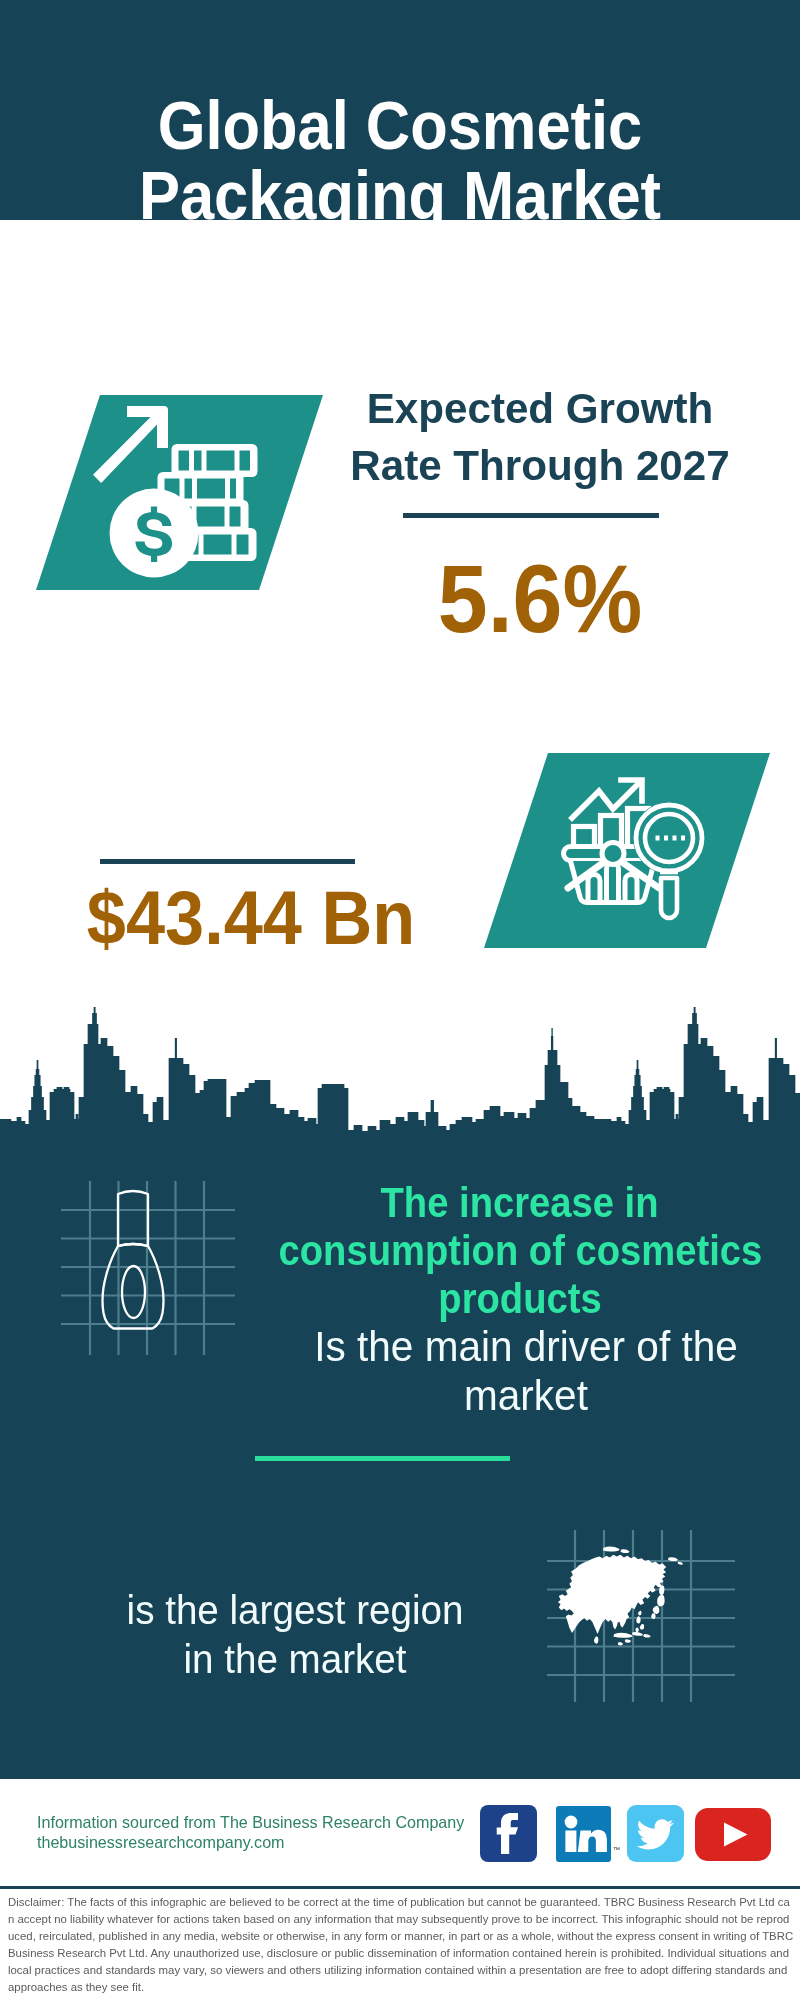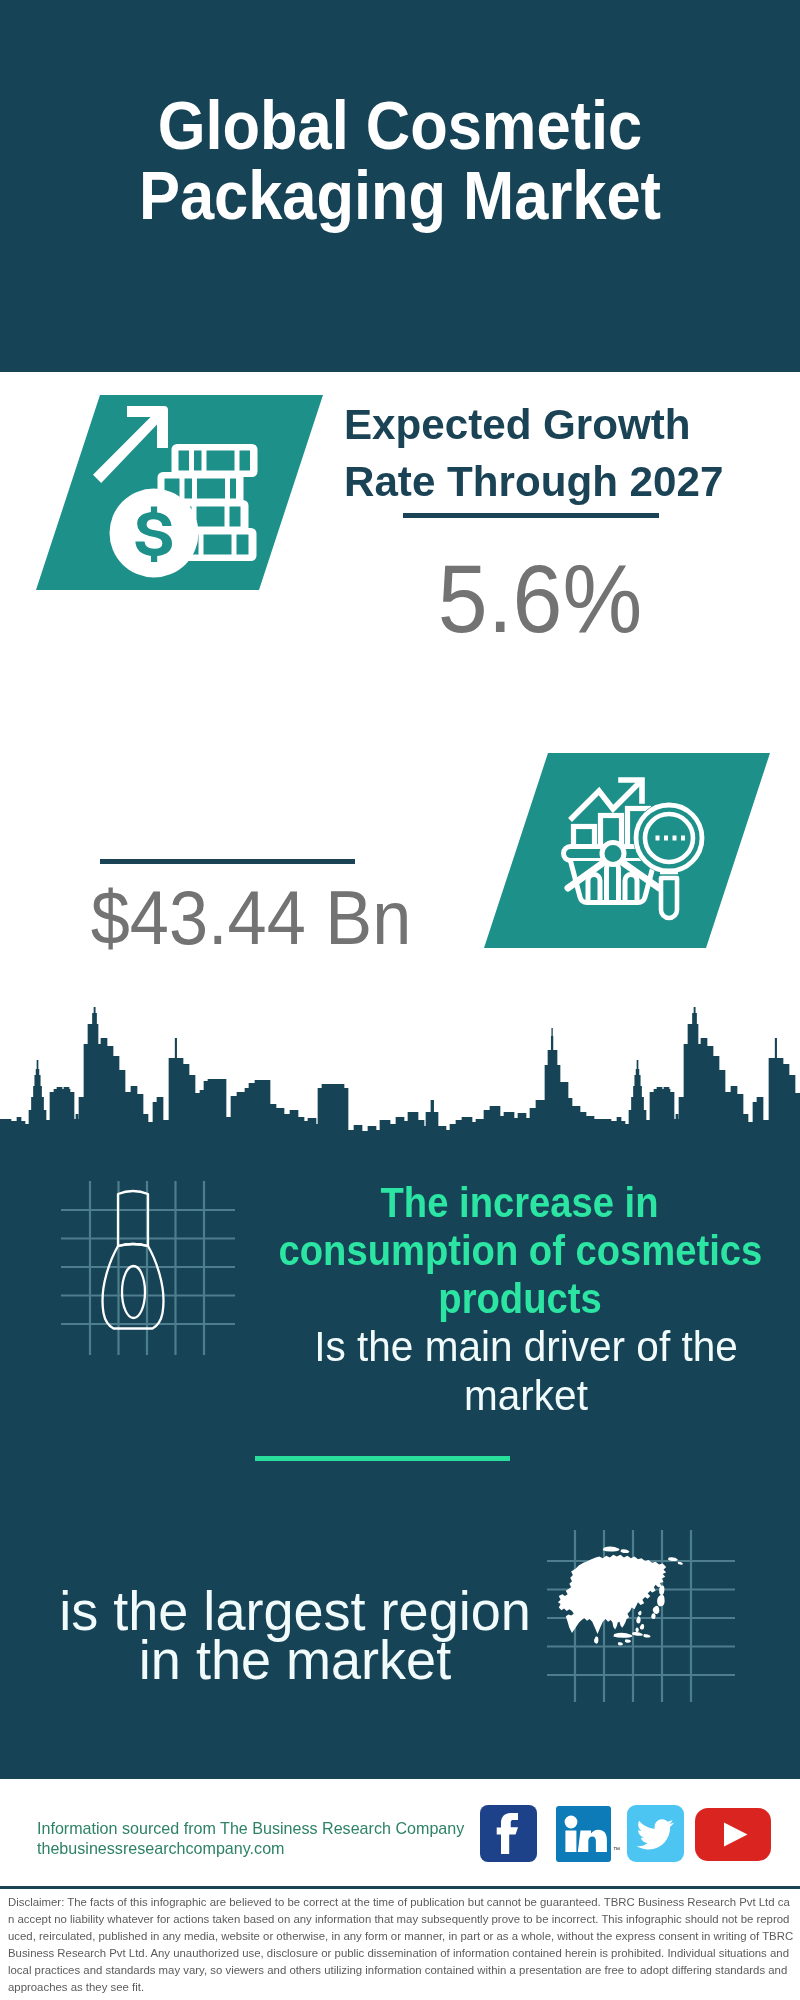--- a/index.html
+++ b/index.html
@@ -1,42 +1,42 @@
 <!DOCTYPE html>
 <html><head>
 <meta charset="utf-8">
 <title>Global Cosmetic Packaging Market</title>
 <style>
   html,body{margin:0;padding:0;}
   body{width:800px;height:2000px;background:#ffffff;font-family:"Liberation Sans",sans-serif;overflow:hidden;}
   .page{position:relative;width:800px;height:2000px;background:#fff;overflow:hidden;}
 
   
-  .header{position:absolute;left:0;top:0;width:800px;height:372px;background:#164456;}
+  .header{position:absolute;left:0;top:0;width:800px;height:220px;background:#164456;}
   .header-title{position:absolute;left:0;top:90px;width:800px;text-align:center;color:#ffffff;
                 font-size:68px;font-weight:bold;line-height:70px;}
   .header-title>div{transform:scaleX(0.903);white-space:nowrap;}
 
   
   .para{position:absolute;background:#1d908a;}
-  .stat-head{position:absolute;color:#1b4356;font-weight:bold;font-size:43px;line-height:57px;text-align:left;margin-top:16px;}
+  .stat-head{position:absolute;color:#1b4356;font-weight:bold;font-size:43px;line-height:57px;text-align:center;}
   .stat-head>div{transform:scaleX(0.98);white-space:nowrap;}
   .stat-rule{position:absolute;height:5px;background:#1b4356;}
-  .stat-val{position:absolute;color:#737373;font-weight:normal;font-size:97px;line-height:97px;text-align:center;}
+  .stat-val{position:absolute;color:#a16207;font-weight:bold;font-size:97px;line-height:97px;text-align:center;}
   .stat-val>div{transform:scaleX(0.925);white-space:nowrap;}
   .icon-svg{position:absolute;}
 
   
   .darkband{position:absolute;left:0;top:1158px;width:800px;height:621px;background:#164456;}
   .skyline{position:absolute;left:0;top:1000px;width:800px;height:160px;display:block;}
 
   
   .d-head{position:absolute;color:#2ce5a2;font-weight:bold;text-align:center;font-size:43px;line-height:48px;white-space:nowrap;}
   .d-head span{display:inline-block;transform:scaleX(0.888);white-space:nowrap;}
-  .d-sub{position:absolute;color:#f2fbfb;text-align:center;font-size:56px;line-height:49px;font-weight:normal;}
+  .d-sub{position:absolute;color:#f2fbfb;text-align:center;font-size:40px;line-height:49px;font-weight:normal;}
   .d-sub>div{transform:scaleX(0.965);white-space:nowrap;}
   .d-rule{position:absolute;height:5px;background:#29dd9b;}
   .gridbox{position:absolute;}
 
   
   .f-text{position:absolute;color:#2e8267;font-size:16.1px;line-height:20px;white-space:nowrap;}
   .disc{position:absolute;color:#5b5b5b;font-size:11.6px;line-height:17px;text-align:left;word-break:break-all;transform:scaleX(0.982);transform-origin:left top;}
   .sep{position:absolute;left:0;height:3px;background:#1b4356;width:800px;}
   .social{position:absolute;}
 </style>
@@ -185,21 +185,21 @@
   <svg class="gridbox" style="left:545px;top:1527px;width:192px;height:178px;" viewBox="0 0 192 178" fill="none">
     <g stroke="#4e7d8d" stroke-width="2.2">
       <path d="M30 3 V175 M59 3 V175 M88 3 V175 M117 3 V175 M146 3 V175"></path>
       <path d="M2 34 H190 M2 62.5 H190 M2 91 H190 M2 119.5 H190 M2 148 H190"></path>
     </g>
     <g transform="translate(5,4) scale(0.88)">
       <path fill="#ffffff" d="M29 43 L33 39 L38 36 L43 34 L47 32 L52 30 L56 29 L60 31 L64 28 L68 30 L72 27 L76 29 L80 27 L84 30 L88 28 L92 31 L96 29 L100 32 L104 31 L108 34 L112 33 L116 36 L120 35 L124 38 L128 37 L132 41 L129 44 L132 47 L128 49 L131 52 L127 54 L129 58 L125 59 L127 63 L123 64 L120 61 L118 64 L120 68 L116 70 L114 68 L111 71 L114 74 L111 77 L108 75 L105 78 L107 82 L103 84 L100 81 L98 85 L96 89 L93 87 L91 91 L88 94 L90 98 L87 100 L86 103 L84 107 L82 110 L80 107 L79 103 L77 104 L76 108 L74 112 L72 109 L71 104 L69 101 L66 103 L63 100 L60 103 L57 110 L54 117 L51 110 L48 103 L45 100 L42 102 L39 99 L36 101 L33 104 L29 110 L25 116 L22 110 L20 103 L18 97 L21 95 L24 96 L27 94 L25 91 L22 89 L19 91 L16 88 L13 90 L10 87 L12 83 L9 81 L12 78 L10 74 L14 72 L17 74 L20 72 L18 68 L21 66 L24 64 L22 60 L25 57 L23 53 L26 50 L24 46 Z M124 74 q5 -4 6 2 q1 7 -2 9 q-5 2 -6 -3 q-1 -5 2 -8 Z M119 86 q4 -3 5 2 q1 5 -2 6 q-4 1 -5 -3 q-1 -3 2 -5 Z M116 94 q3 -2 4 2 q0 4 -2 4 q-3 0 -3 -3 Z M127 62 q3 -1 3 4 q0 6 -3 7 q-3 0 -3 -5 q0 -5 3 -6 Z M100 97 q2 -1 3 3 q0 5 -2 5 q-3 0 -3 -4 Z M104 106 q3 -1 3 2 q0 4 -2 4 q-3 0 -3 -3 Z M98 110 q2 -1 3 2 q0 3 -2 3 q-2 0 -2 -3 Z M73 117 q10 -3 19 1 q4 2 -2 3 q-11 1 -18 -1 Z M94 115 q7 -1 11 2 q2 2 -3 2 q-7 0 -9 -2 Z M107 117 q5 0 7 2 q1 2 -3 2 q-5 0 -5 -2 Z M86 123 q5 0 6 2 q0 2 -3 2 q-4 0 -4 -2 Z M78 126 q4 0 5 2 q0 2 -3 2 q-3 0 -3 -2 Z M61 19 q9 -3 17 1 q3 2 -3 3 q-10 1 -15 -1 Z M81 21 q6 -1 9 2 q1 2 -4 2 q-5 0 -6 -2 Z M135 30 q7 -1 10 2 q1 2 -4 2 q-6 0 -7 -2 Z M146 35 q4 0 5 2 q0 2 -3 1 q-3 0 -3 -2 Z M52 120 q3 -1 3 3 q0 5 -2 5 q-3 0 -3 -4 Z M102 91 q2 -1 2 2 q0 3 -2 3 q-2 0 -2 -3 Z"></path>
     </g>
   </svg>
 
-  <div class="f-text" style="left:37px;top:1812px;width:500px;margin-top:6px;">
+  <div class="f-text" style="left:37px;top:1812px;width:500px;">
     <div>Information sourced from The Business Research Company</div>
     <div>thebusinessresearchcompany.com</div>
   </div>
 
   <svg class="social" style="left:480px;top:1805px;width:57px;height:57px;" viewBox="0 0 57 57">
     <rect x="0" y="0" width="57" height="57" rx="8" fill="#1e4289"></rect>
     <path d="M35.5 29.5h-6.3V49H21V29.5h-4.3v-7.1H21v-4.6c0-3.8 1.8-9.8 9.8-9.8l7.2.03v6.9h-5.2c-.86 0-2.06.43-2.06 2.24v5.2h7.3z" fill="#ffffff"></path>
   </svg>
 
   <svg class="social" style="left:556px;top:1806px;width:55px;height:56px;" viewBox="0 0 55 56">

